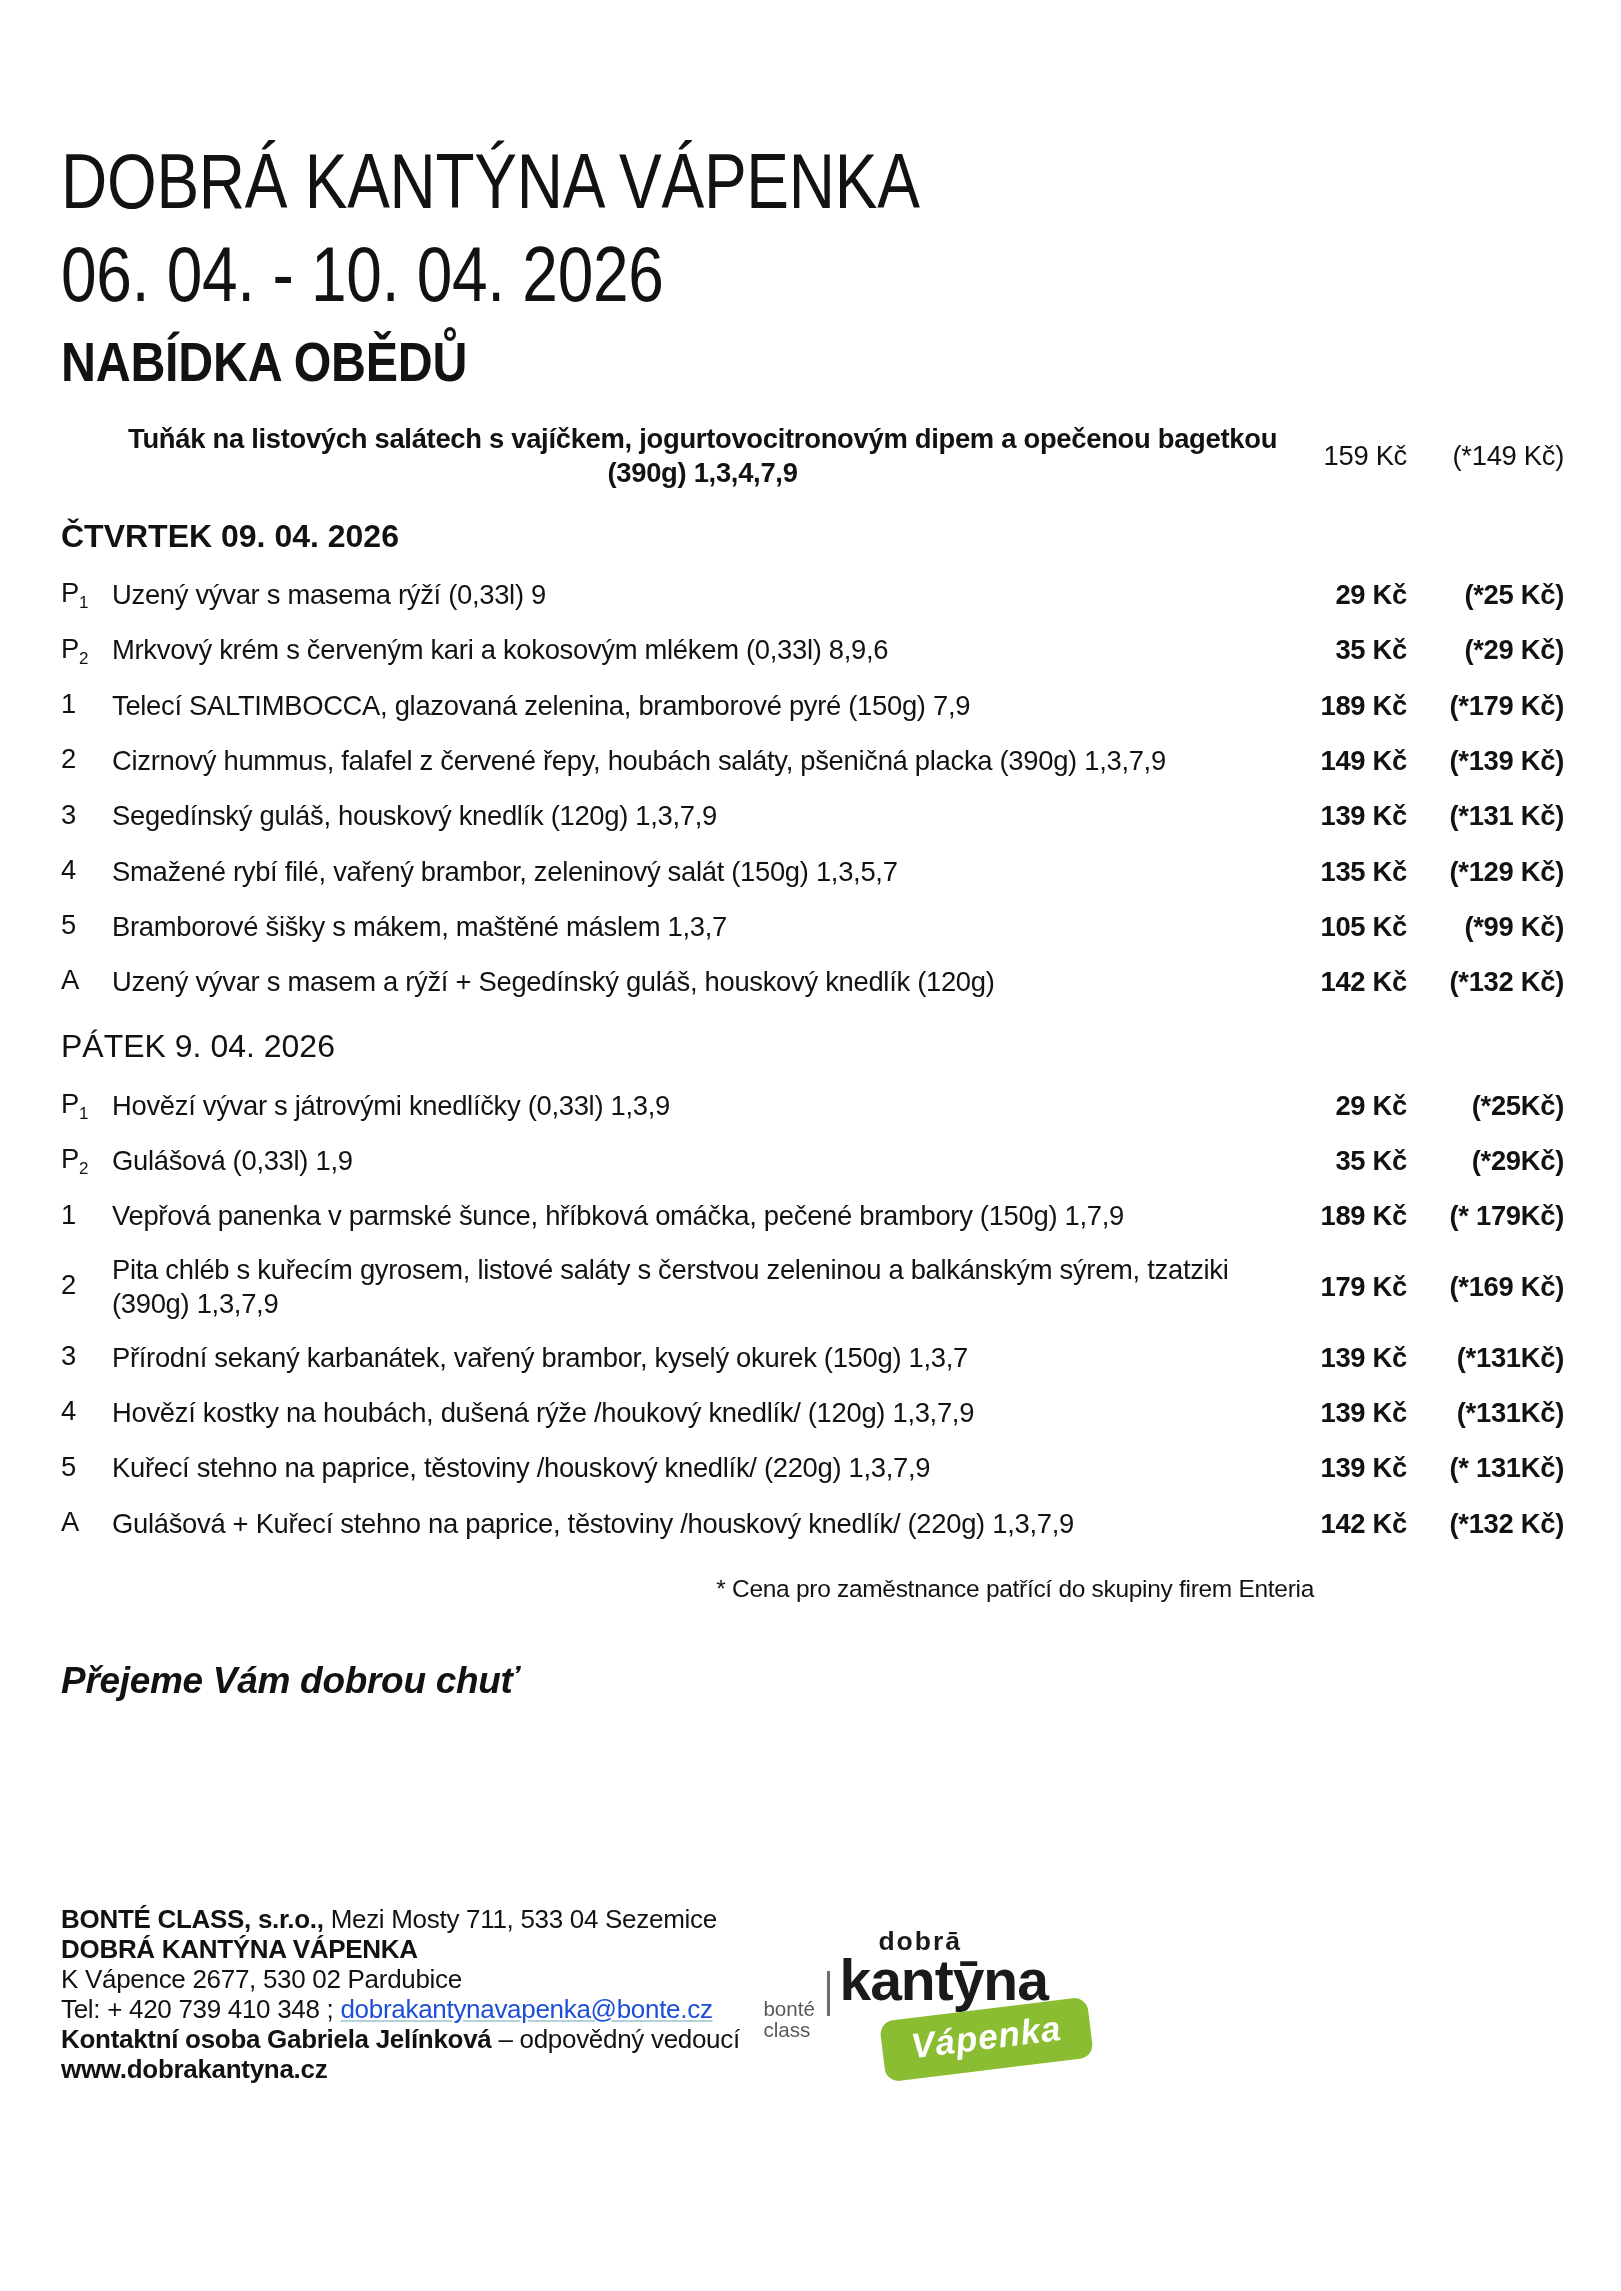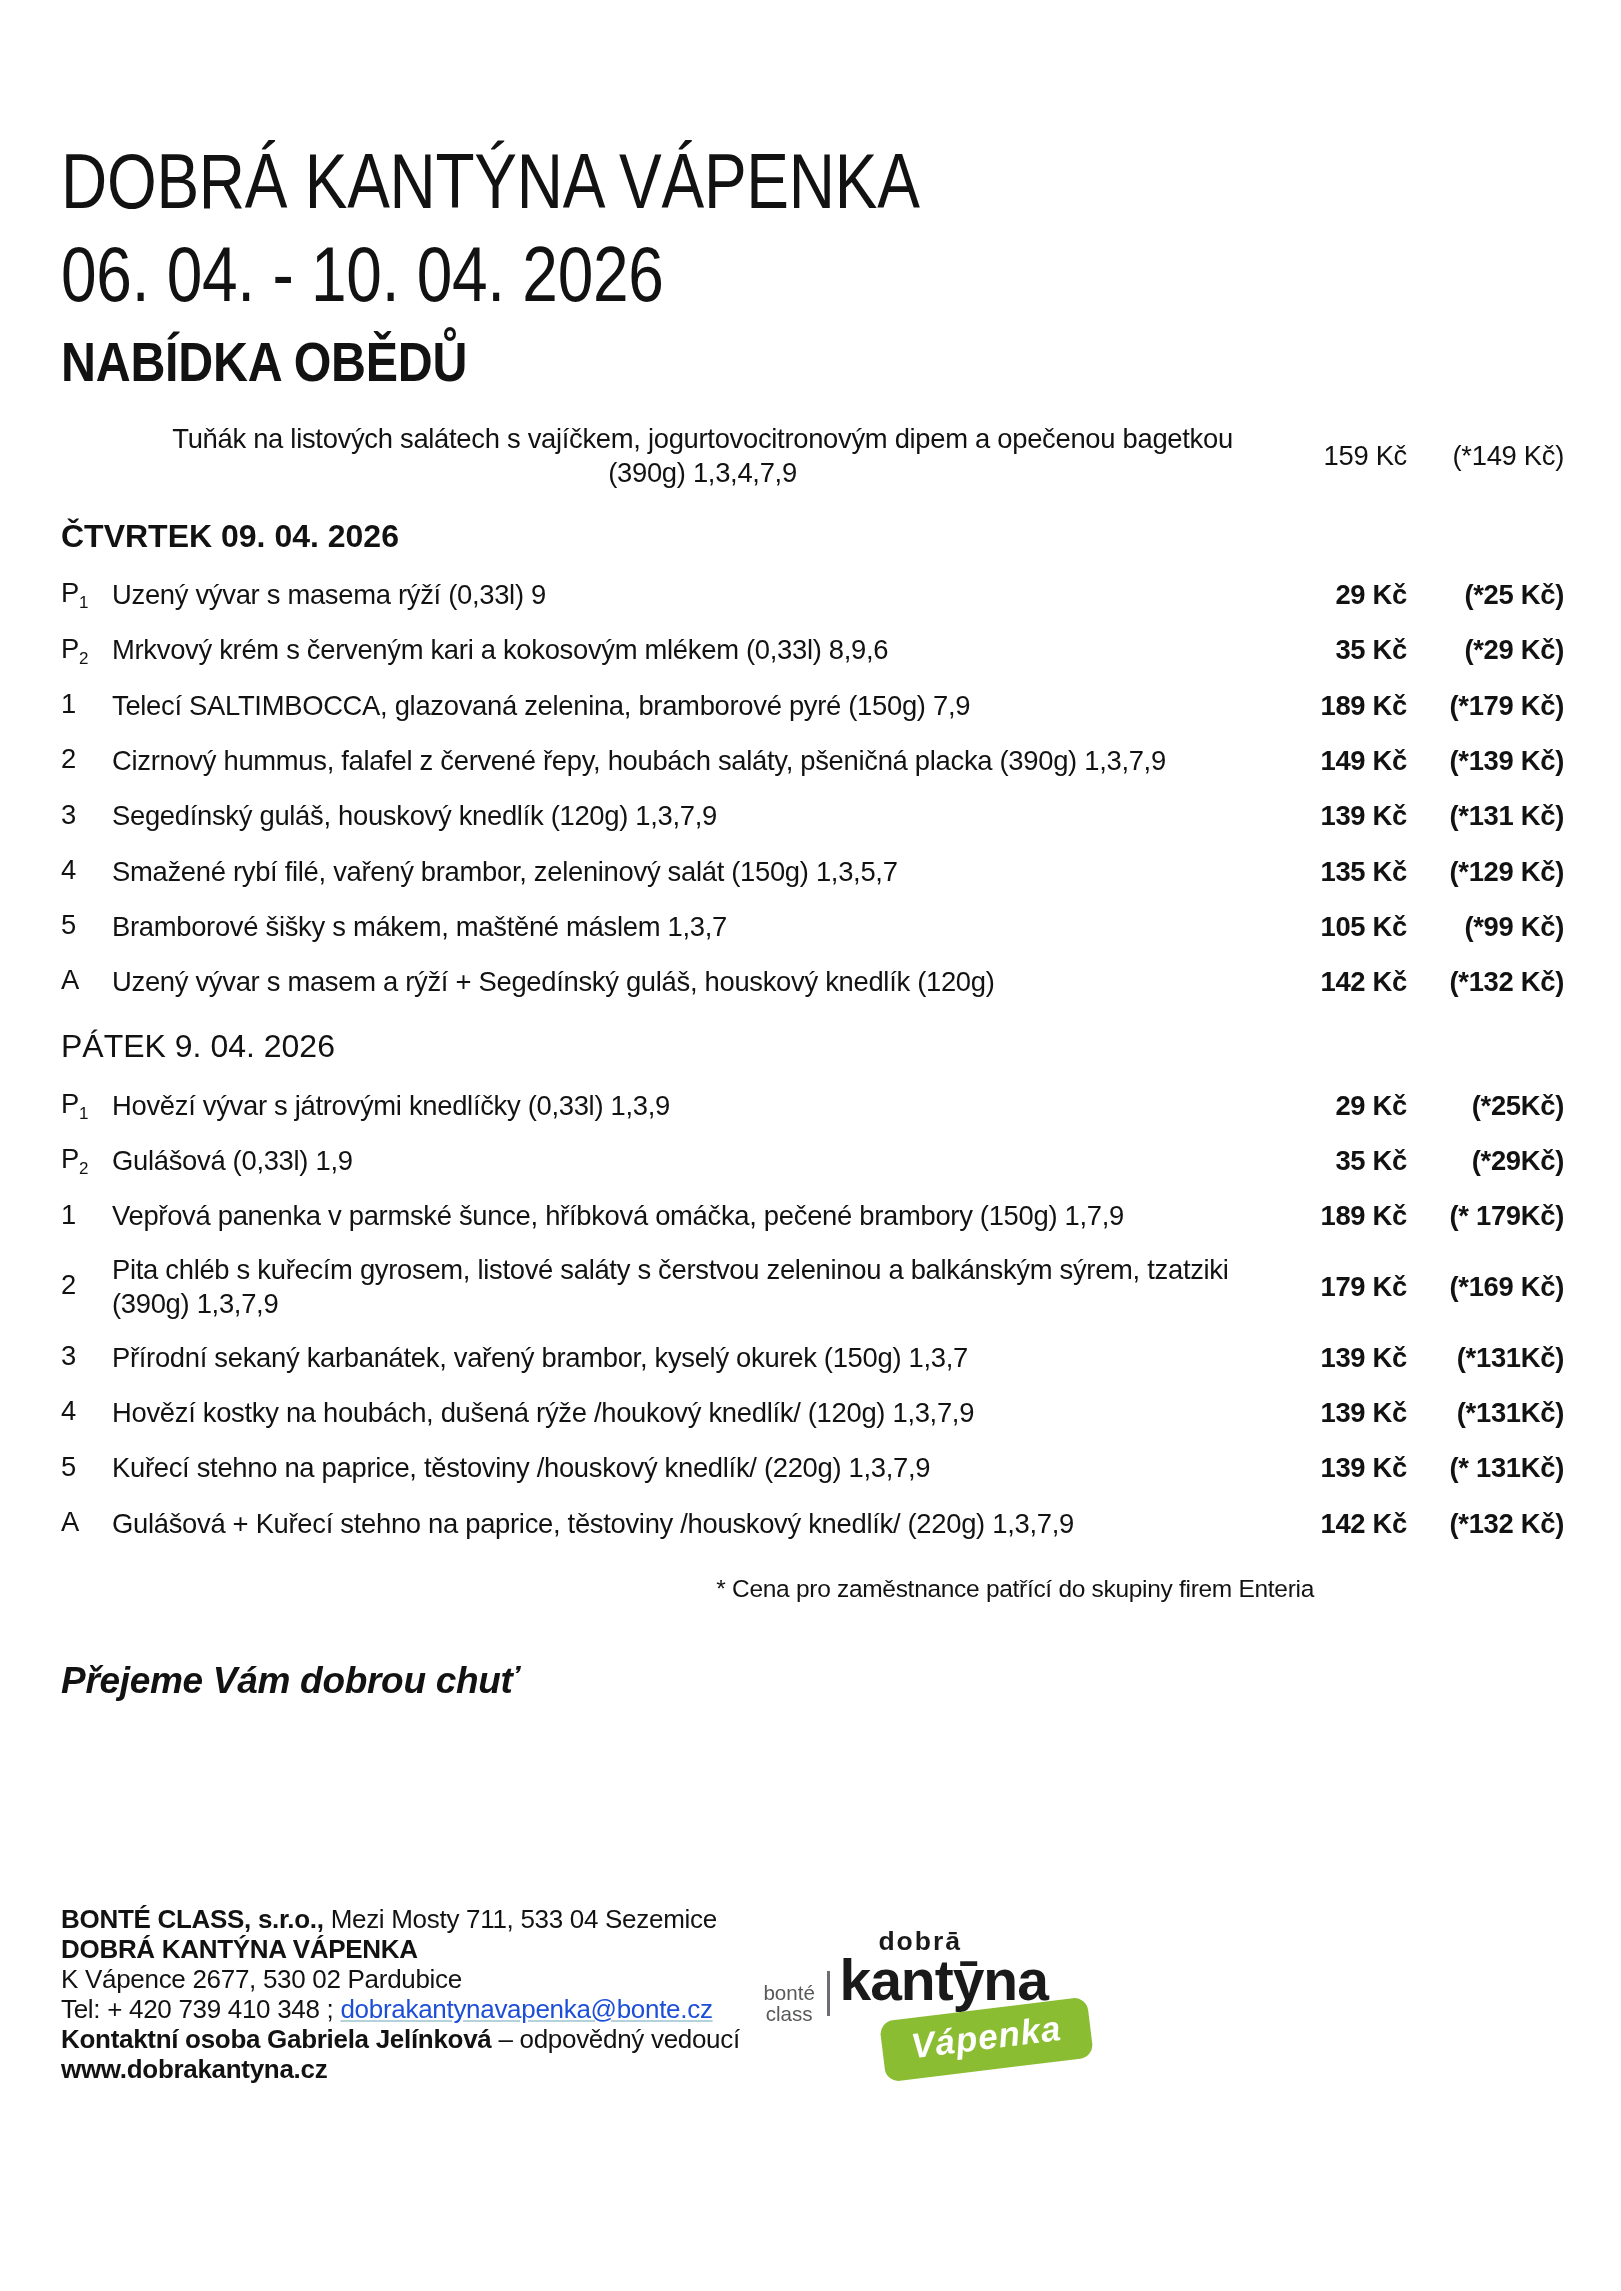--- a/index.html
+++ b/index.html
@@ -16,40 +16,40 @@
   .title-line2{margin-top:3.9px;}
   .title-line3{font-size:55px;font-weight:700;line-height:1.2;margin-top:9.8px;
     transform:scaleX(0.88);transform-origin:left center;white-space:nowrap;}
 
   
   .menu{margin-top:27.4px;}
   .row{display:flex;align-items:center;margin-bottom:17.6px;font-size:27.4px;line-height:1.25;}
   .col-num{width:51px;flex:none;}
   .col-num sub{font-size:0.62em;}
   .col-desc{flex:1;padding-right:25.5px;}
-  .col-desc.centered{text-align:center;padding-right:3.9px;}
+  .col-desc.centered{text-align:center;padding-right:3.9px;font-weight:bold;}
   .col-p1{width:110px;flex:none;text-align:right;font-weight:700;white-space:nowrap;}
   .col-p2{width:157px;flex:none;text-align:right;font-weight:700;white-space:nowrap;}
   .row.special .col-p1,.row.special .col-p2{font-weight:400;}
   .section-heading{font-size:32px;margin:27.4px 0 21.6px;letter-spacing:0;}
   .section-heading.bold{font-weight:700;}
   .section-heading.light{font-weight:400;}
 
   .footnote{font-size:24.5px;margin:33px 250px 0 auto;width:fit-content;}
   .closing{font-size:37px;font-weight:700;font-style:italic;text-align:left;margin-top:57px;}
 
   
   .footer{position:absolute;left:61px;top:1904px;display:flex;align-items:flex-start;}
   .footer-text{font-size:26px;line-height:30px;white-space:nowrap;}
   .footer-text .b{font-weight:700;}
   .email-link{color:#1d4ed8;text-decoration:underline;text-decoration-color:#b5d2da;cursor:pointer;}
 
   
   .logo{margin-left:23.5px;margin-top:23.5px;display:flex;align-items:flex-start;}
-  .bonte{color:#58595b;font-size:20.6px;line-height:21.6px;text-align:center;margin-top:54px;letter-spacing:0;}
+  .bonte{color:#58595b;font-size:20.6px;line-height:21.6px;text-align:left;margin-top:70px;letter-spacing:0;}
   .logo-divider{width:2.9px;height:45px;background:#6d6e71;margin:43px 9.8px 0 11.8px;}
   .kant-block{position:relative;}
   .dobra{font-size:26.5px;font-weight:700;letter-spacing:2.9px;margin-left:39px;line-height:1;letter-spacing:2px;color:#1a1a1a;}
   .kantyna{font-size:57px;font-weight:700;line-height:1.0;letter-spacing:-1px;color:#1a1a1a;margin-top:-2px;}
   .badge{width:fit-content;margin:0 0 0 43px;transform:rotate(-7deg);background:#8bbd33;
     color:#ffffff;font-style:italic;font-weight:700;font-size:35px;letter-spacing:1px;
     padding:7.8px 29px 13.7px;border-radius:13.7px;}
 </style>
 </head>
 <body>

